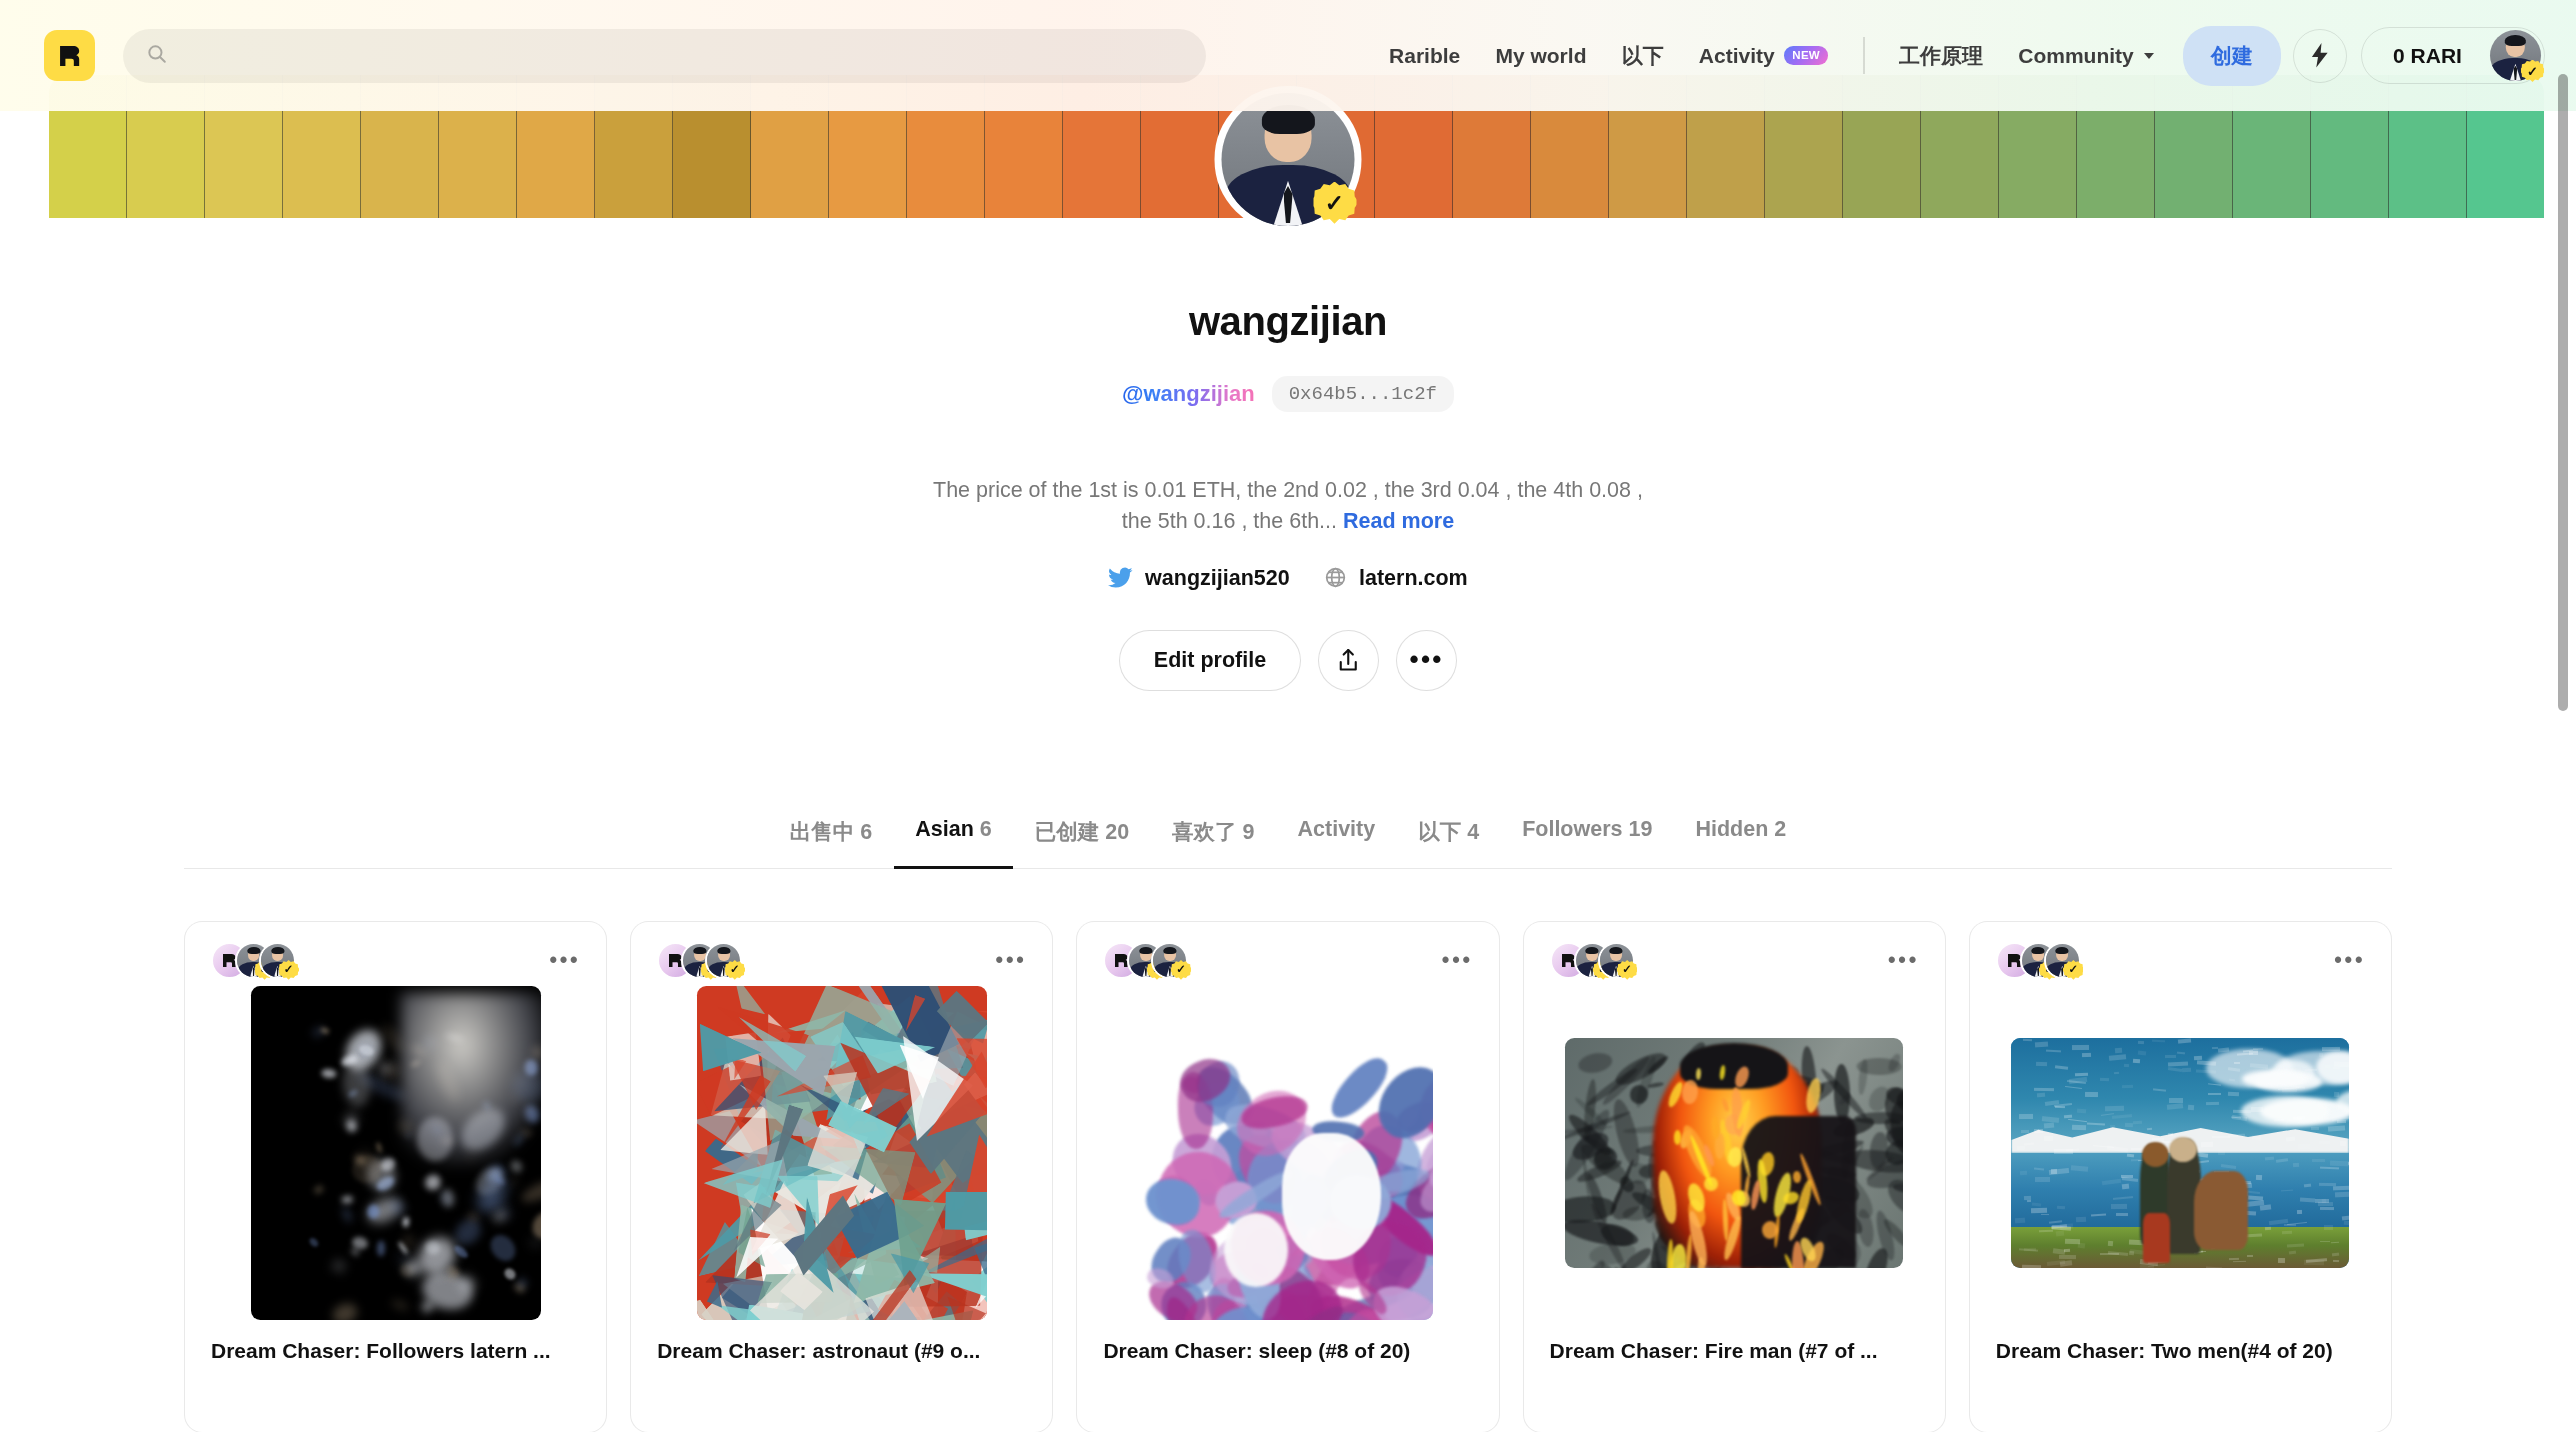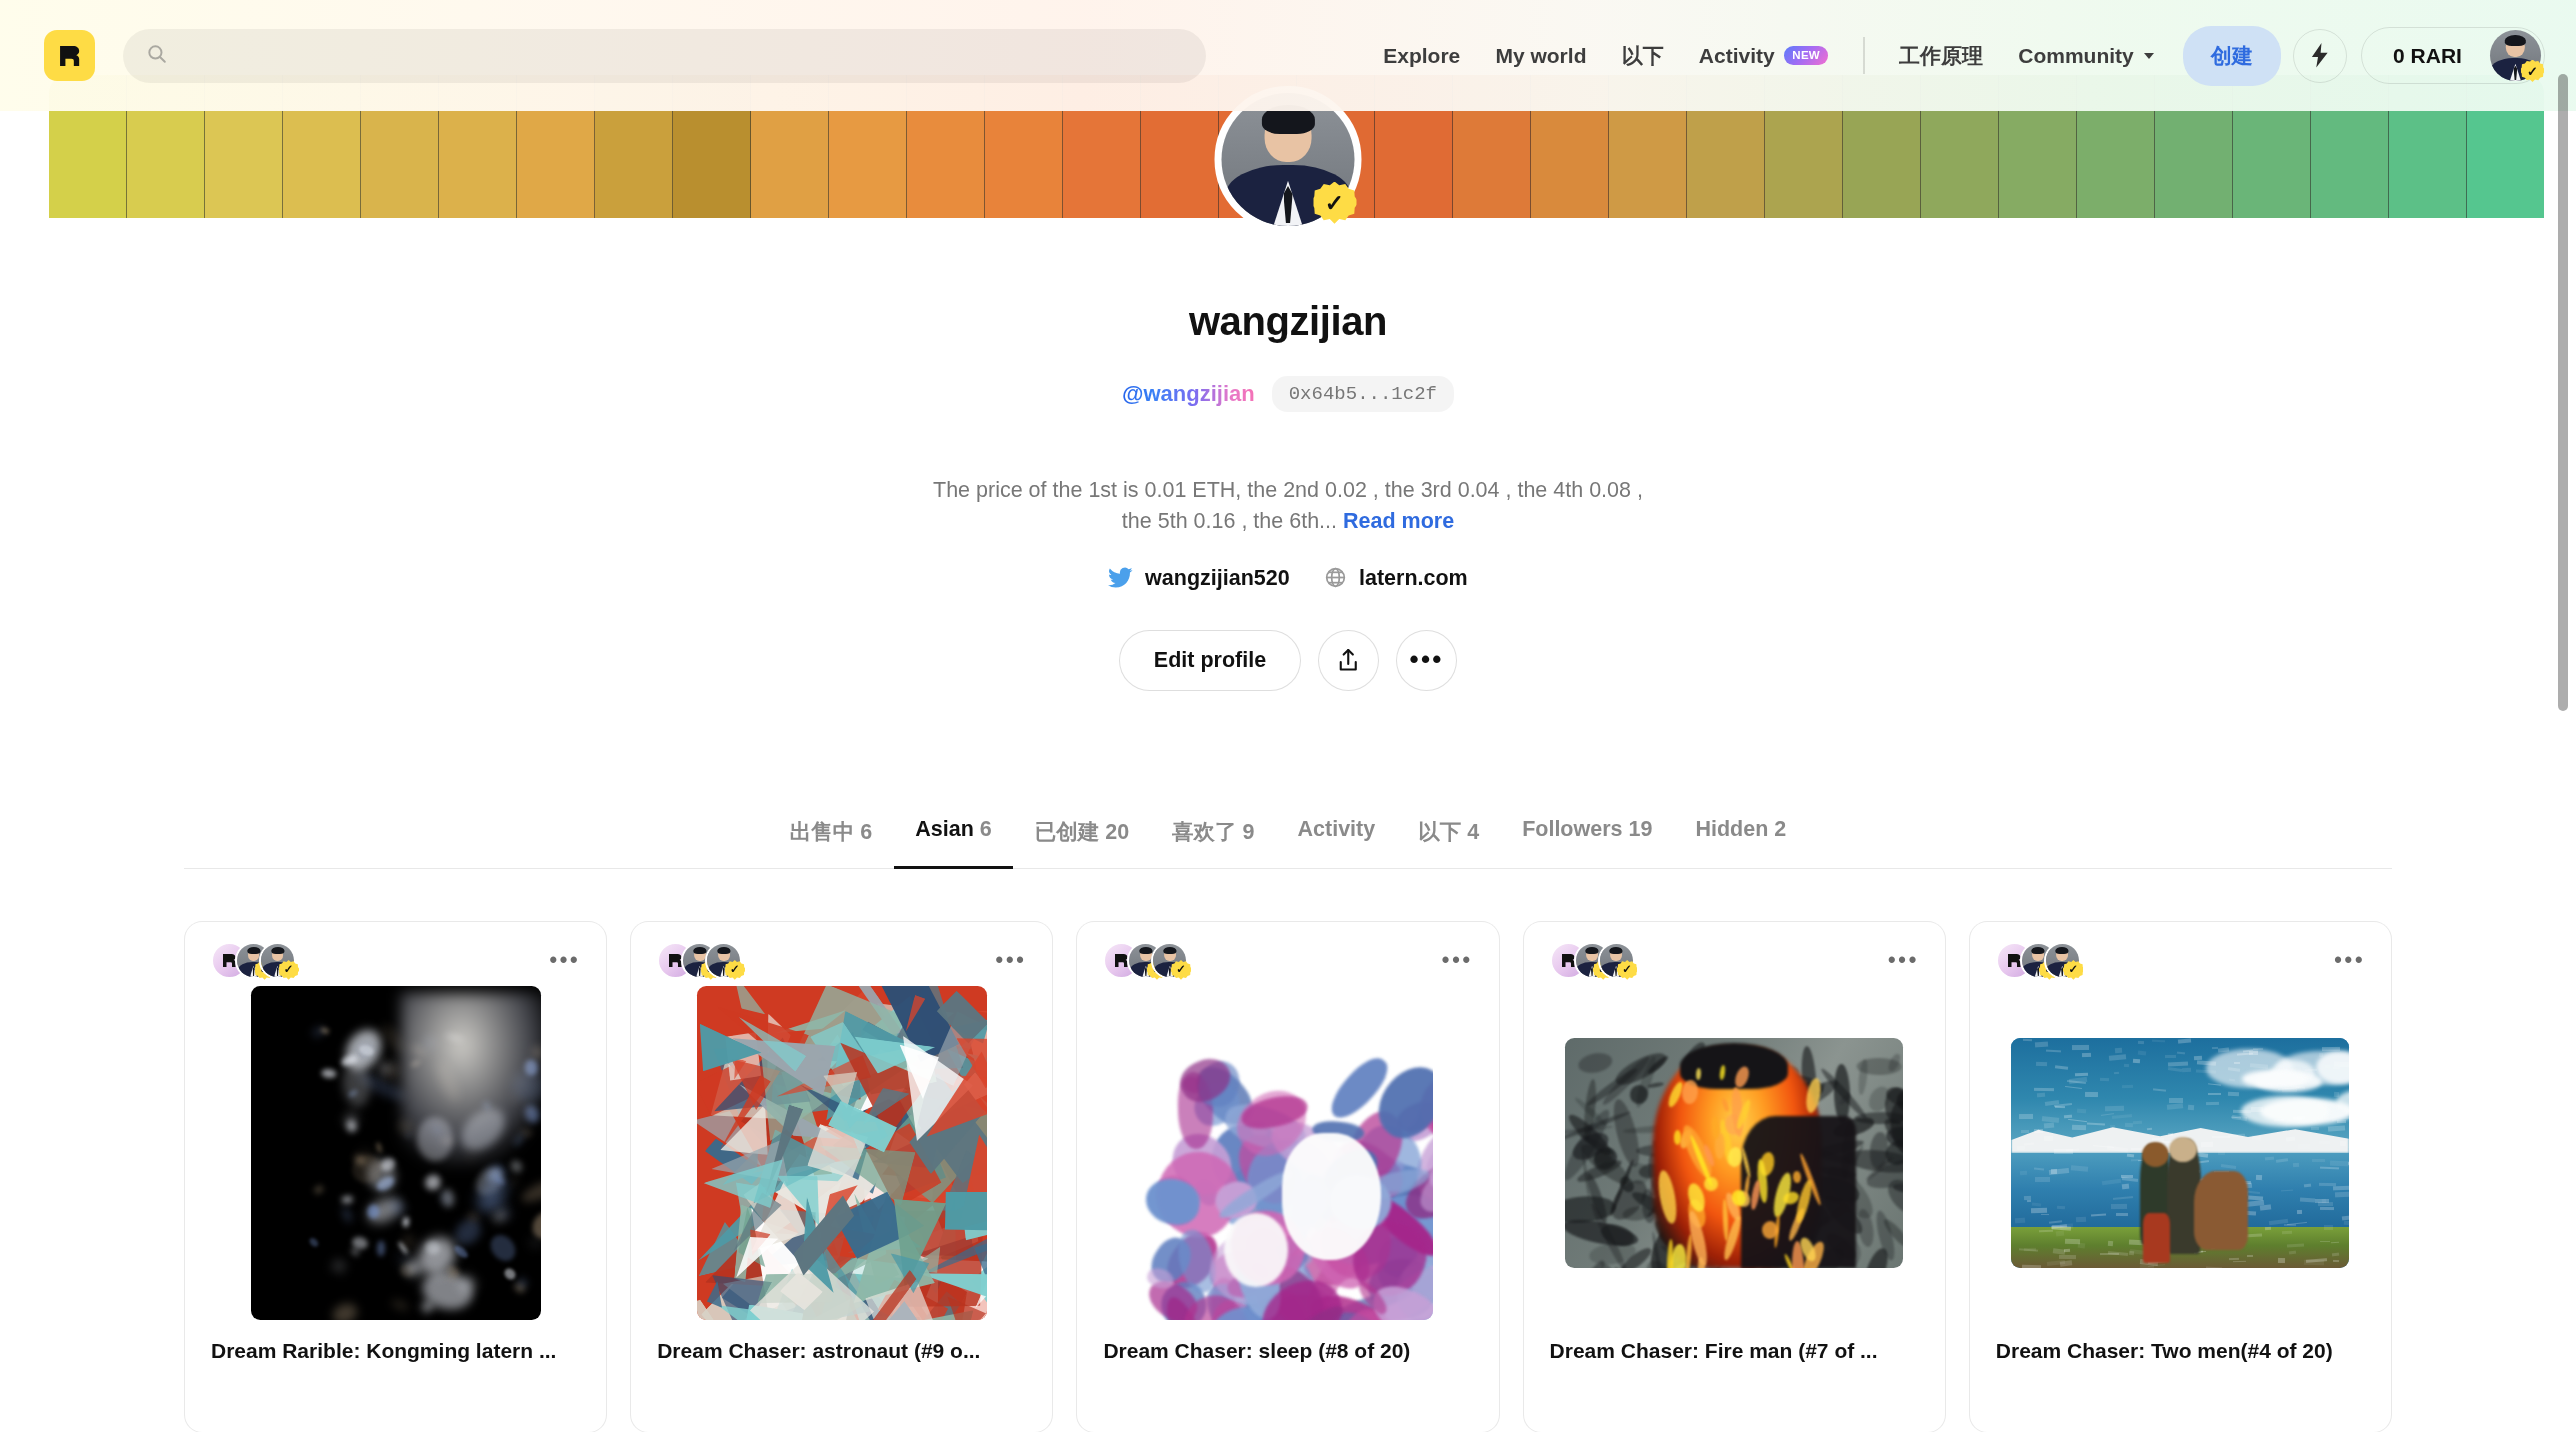--- a/index.html
+++ b/index.html
@@ -301,21 +301,21 @@
       <span class="magnifier">
         <svg width="21.5" height="21.5" viewBox="0 0 24 24" fill="none" stroke="#555" stroke-width="2.2">
           <circle cx="10.5" cy="10.5" r="6.8"></circle>
             <line x1="15.6" y1="15.6" x2="21" y2="21" stroke-linecap="round"></line>
         </svg>
       </span>
     </div>
 
     <div class="nav">
       <div class="nav-item">
-        <span>Explore</span>
+        <span>Rarible</span>
       </div>
       <div class="nav-item">
         <span>My world</span>
       </div>
       <div class="nav-item">
         <span>以下</span>
       </div>
       <div class="nav-item">
         <span>Activity</span>
         <span class="badge-new">NEW</span>
@@ -551,21 +551,21 @@
             <span class="w" style="left: 67.7684%; top: 84.5527%; width: 11.3px; height: 13px; background: rgba(200, 175, 140, 0.137); transform: rotate(21.3043deg); filter: blur(3px);"></span>
             <span class="w" style="left: 92.4606%; top: 88.1657%; width: 7px; height: 6.2px; background: rgba(120, 150, 210, 0.596); transform: rotate(319.387deg); filter: blur(4.4px);"></span>
             <span class="w" style="left: 52.2322%; top: 75.8501%; width: 12px; height: 5.6px; background: rgba(200, 175, 140, 0.4); transform: rotate(291.591deg); filter: blur(5.5px);"></span>
             <span class="w" style="left: 90.7793%; top: 25.3185%; width: 29px; height: 31.5px; background: rgba(120, 150, 210, 0.21); transform: rotate(301.064deg); filter: blur(5.1px);"></span>
             <span class="w" style="left: 60.1335%; top: 76.2112%; width: 14.6px; height: 13.3px; background: rgba(232, 236, 244, 0.384); transform: rotate(28.6051deg); filter: blur(2.4px);"></span>
             <span class="w" style="left: 91.4399%; top: 43.9427%; width: 5.8px; height: 14px; background: rgba(120, 150, 210, 0.29); transform: rotate(217.759deg); filter: blur(3.9px);"></span>
             <span class="w" style="left: 42.595%; top: 47.4764%; width: 10.6px; height: 5.4px; background: rgba(200, 175, 140, 0.353); transform: rotate(250.944deg); filter: blur(1.9px);"></span>
             <span class="w" style="left: 52%; top: 2%; width: 52%; height: 52%; background: radial-gradient(at 40% 30%, rgba(240, 238, 232, 0.85), rgba(200, 205, 225, 0.32) 55%, rgba(0, 0, 0, 0) 75%); filter: blur(7px); border-radius: 0px;"></span>
           </div>
         </div>
-        <div class="card-title">Dream Rarible: Kongming latern ...</div>
+        <div class="card-title">Dream Chaser: Followers latern ...</div>
       </div>
       <div class="card">
         <div class="card-head">
           <div class="stack">
             <div class="av av-logo">
               <svg width="17" height="17" viewBox="0 0 34 34">
                 <path d="M4 4h17c5 0 8 2.6 8 6.6 0 2.7-1.5 4.6-3.9 5.4 2.5.7 3.9 2.5 3.9 5.2V30h-7v-6.6c0-1.9-1-2.8-3.2-2.8H11V30H4z" fill="#111"></path>
               </svg>
             </div>
             <div class="av av-photo">

